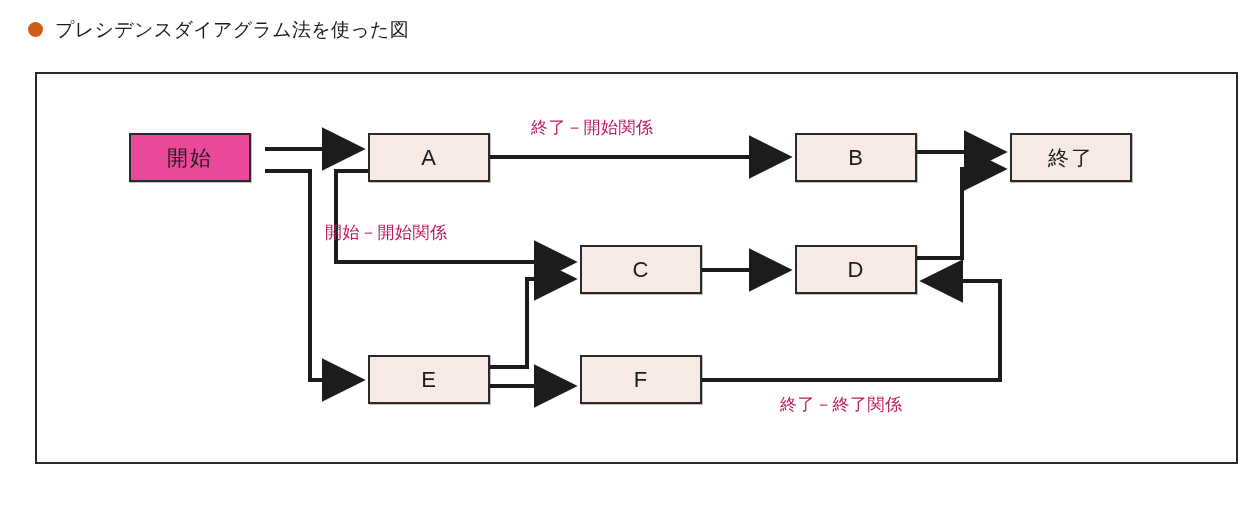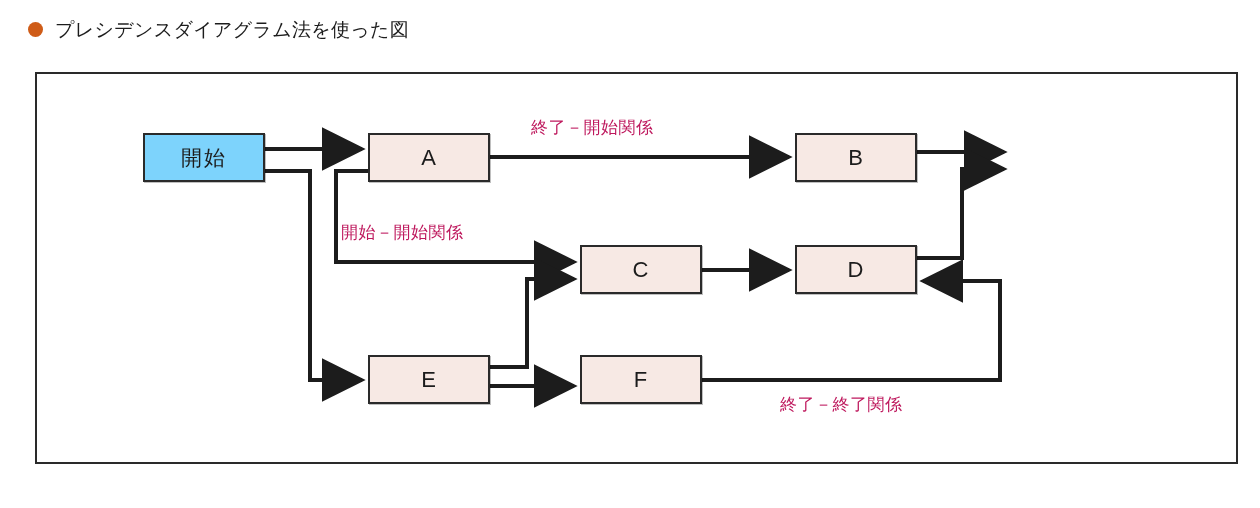--- a/index.html
+++ b/index.html
@@ -135,48 +135,51 @@
 
       <path d="M 702 270 L 789 270" marker-end="url(#ah)"></path>
 
       <path d="M 917 258 L 962 258 L 962 169 L 1004 169" marker-end="url(#ah)"></path>
 
       <path d="M 702 380 L 1000 380 L 1000 281 L 923 281" marker-end="url(#ah)"></path>
 
     </g>
   </svg>
 
-  <div class="node jp" style="left: 143px; top: 133px; width: 122px; height: 49px; background: #7dd3fc; border-color: rgb(42, 42, 42);">
+  <div class="node jp" style="left: 129px; top: 133px; width: 122px; height: 49px; background: #ec4899; border-color: rgb(42, 42, 42);">
     <span>開始</span>
   </div>
 
   <div class="node" style="left: 368px; top: 133px; width: 122px; height: 49px; background: rgb(247, 233, 228); border-color: rgb(42, 42, 42);">
     <span>A</span>
   </div>
 
   <div class="node" style="left: 795px; top: 133px; width: 122px; height: 49px; background: rgb(247, 233, 228); border-color: rgb(42, 42, 42);">
     <span>B</span>
   </div>
 
+  <div class="node jp" style="left: 1010px; top: 133px; width: 122px; height: 49px; background: rgb(247, 233, 228); border-color: rgb(42, 42, 42);">
+    <span>終了</span>
+  </div>
 
   <div class="node" style="left: 580px; top: 245px; width: 122px; height: 49px; background: rgb(247, 233, 228); border-color: rgb(42, 42, 42);">
     <span>C</span>
   </div>
 
   <div class="node" style="left: 795px; top: 245px; width: 122px; height: 49px; background: rgb(247, 233, 228); border-color: rgb(42, 42, 42);">
     <span>D</span>
   </div>
 
   <div class="node" style="left: 368px; top: 355px; width: 122px; height: 49px; background: rgb(247, 233, 228); border-color: rgb(42, 42, 42);">
     <span>E</span>
   </div>
 
   <div class="node" style="left: 580px; top: 355px; width: 122px; height: 49px; background: rgb(247, 233, 228); border-color: rgb(42, 42, 42);">
     <span>F</span>
   </div>
 
   <div class="edge-label" style="left:531px; top:119px;">終了－開始関係</div>
 
-  <div class="edge-label" style="left:341px; top:224px;text-align:center;">開始－開始関係</div>
+  <div class="edge-label" style="left:325px; top:224px;text-align:center;">開始－開始関係</div>
 
   <div class="edge-label" style="left:780px; top:396px;text-align:right;">終了－終了関係</div>
 
 </div>
 
 </body></html>

